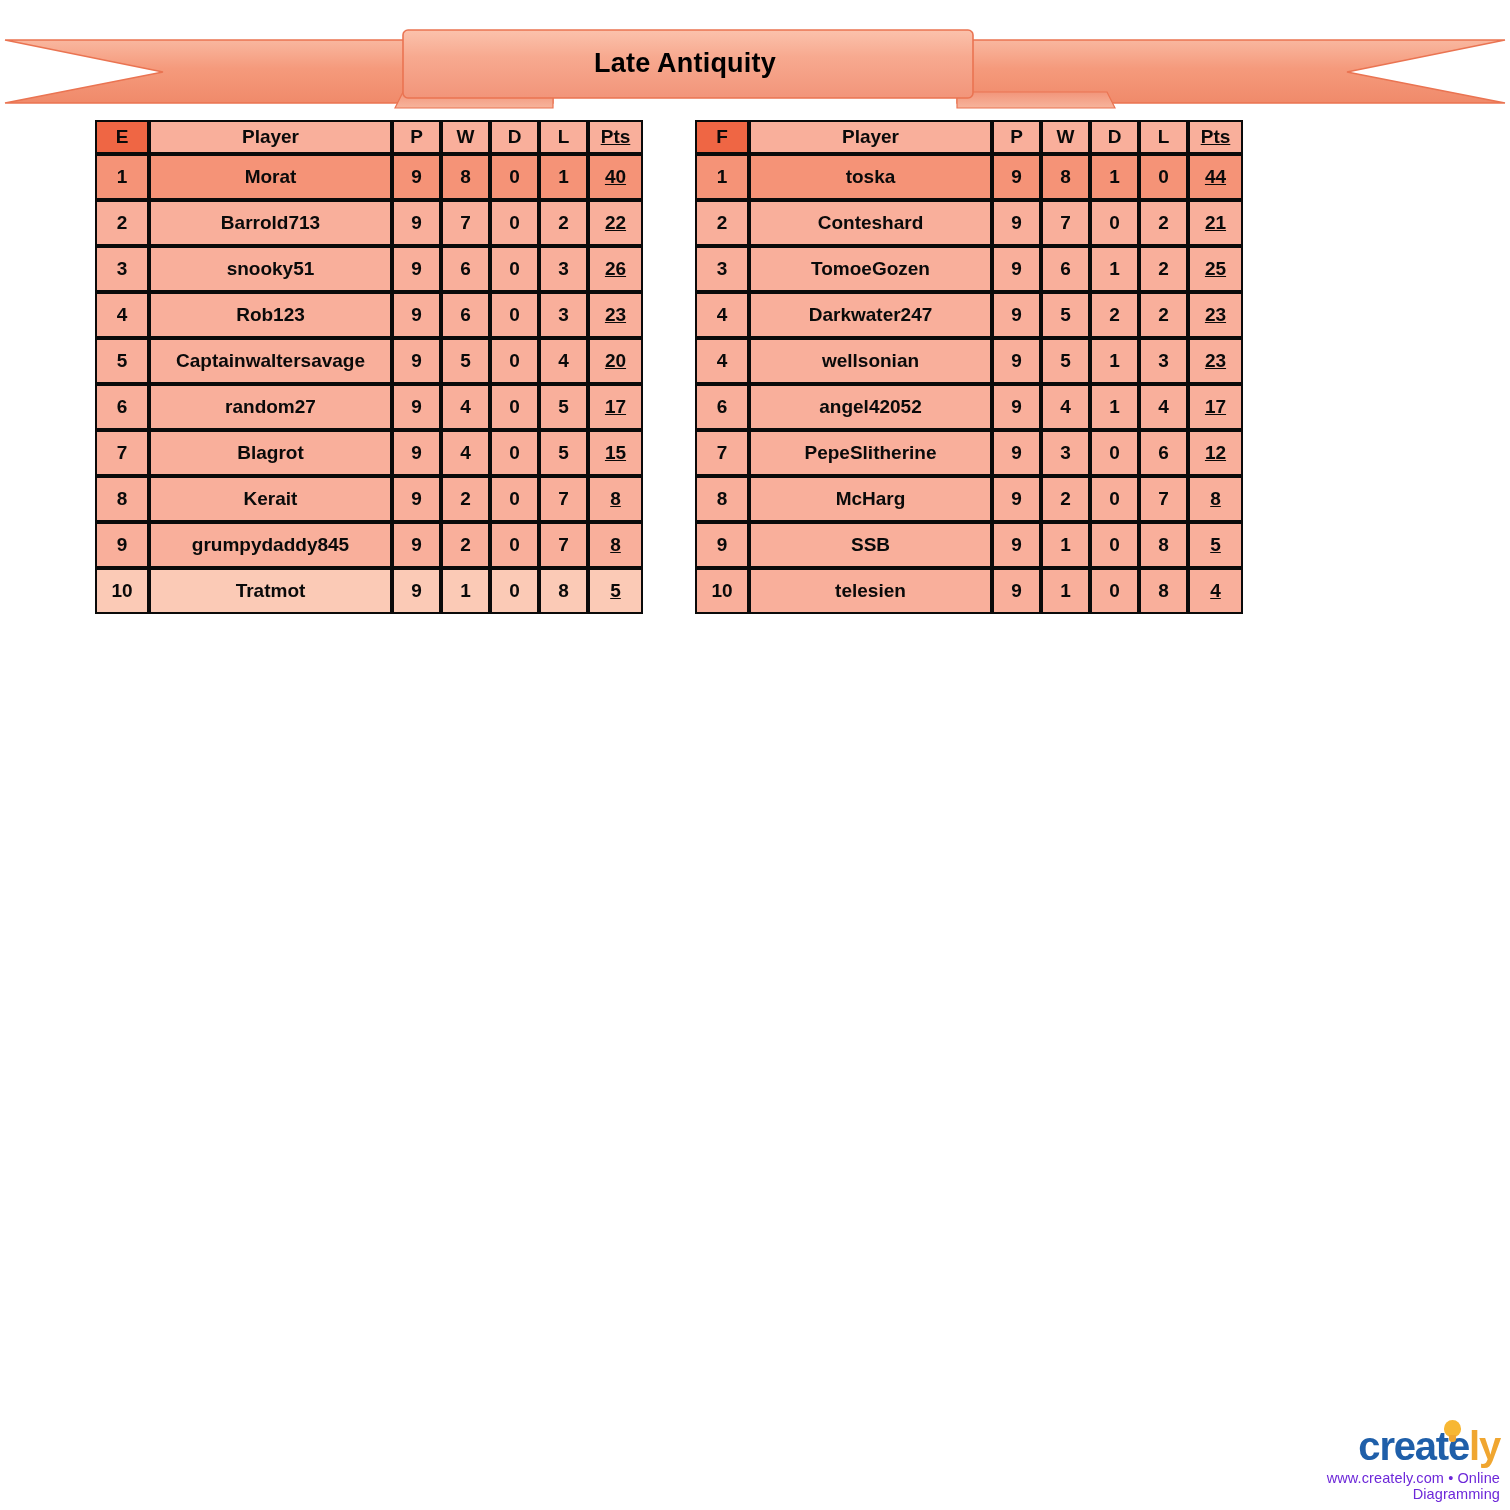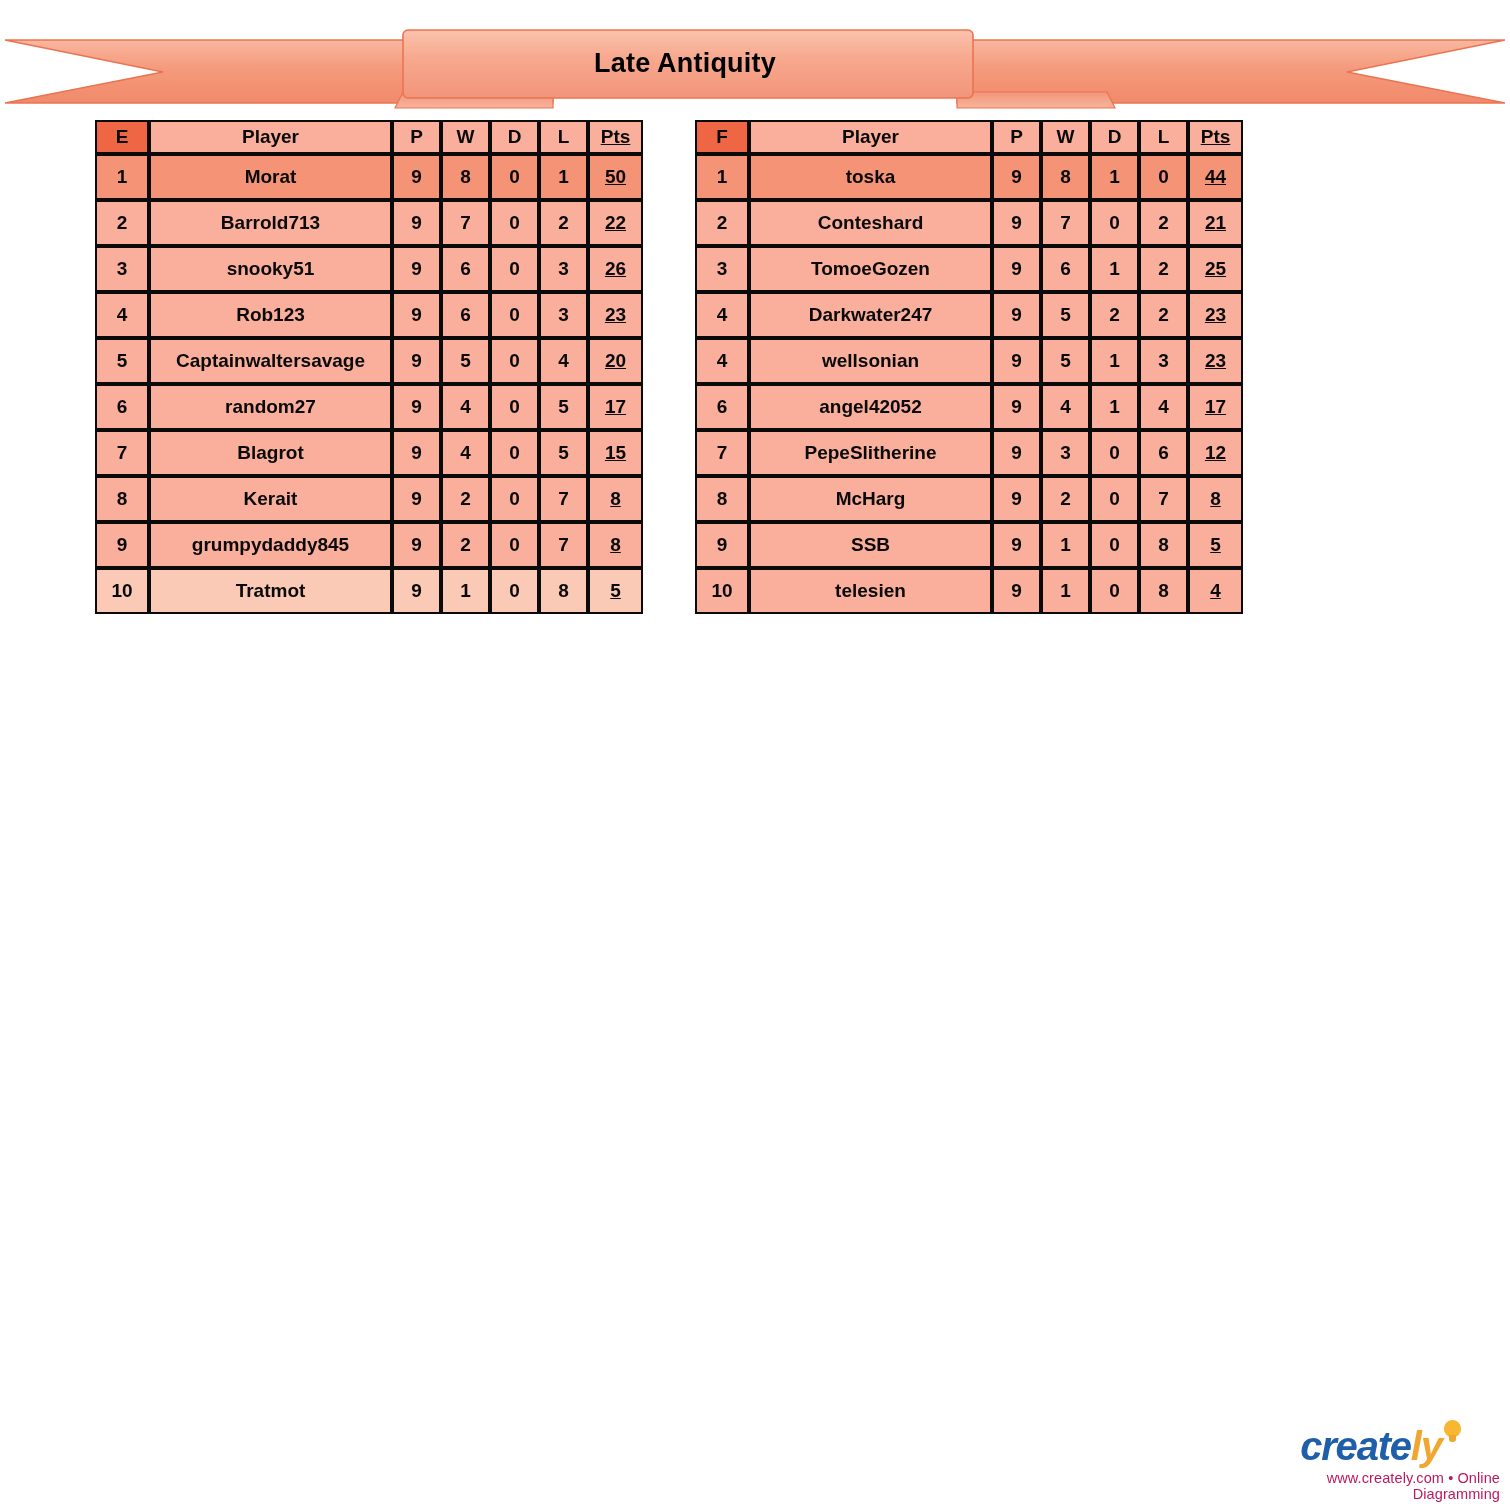--- a/index.html
+++ b/index.html
@@ -88,23 +88,22 @@
   .creately {
     position: absolute;
     right: 8px;
     bottom: 8px;
     width: 260px;
     text-align: right;
   }
   .creately-mark {
     position: relative;
     height: 46px;
-    text-align: center;
+    text-align: right;
     padding-right: 2px;
-    font-style: italic;
   }
   .creately-word {
     font-size: 40px;
     font-weight: bold;
     letter-spacing: -1.2px;
     line-height: 46px;
   }
   .cw-blue { color: #1f5fa9; }
   .cw-orange { color: #f0a630; }
   .bulb {
@@ -123,21 +122,21 @@
   }
   .bulb-base {
     position: absolute;
     left: 5px; top: 15px;
     width: 7px; height: 7px;
     background: #f0a630;
     border-radius: 0 0 3px 3px;
   }
   .creately-sub {
     font-size: 14.5px;
-    color: #be185d;
+    color: #6d28d9;
     letter-spacing: 0.1px;
     margin-top: 1px;
     padding-right: 2px;
   }
 </style>
 </head>
 <body>
 
 <div class="banner-wrap">
   <svg class="banner-svg" width="1510" height="100" viewBox="0 0 1510 100">
@@ -185,21 +184,21 @@
       </tr>
     </thead>
     <tbody>
         <tr class="row-top">
           <td class="col-rank">1</td>
           <td class="col-player sep-right">Morat</td>
           <td class="col-num sep-left">9</td>
           <td class="col-num">8</td>
           <td class="col-num">0</td>
           <td class="col-num">1</td>
-          <td class="col-pts">50</td>
+          <td class="col-pts">40</td>
         </tr>
         <tr class="row-normal">
           <td class="col-rank">2</td>
           <td class="col-player sep-right">Barrold713</td>
           <td class="col-num sep-left">9</td>
           <td class="col-num">7</td>
           <td class="col-num">0</td>
           <td class="col-num">2</td>
           <td class="col-pts">22</td>
         </tr>

